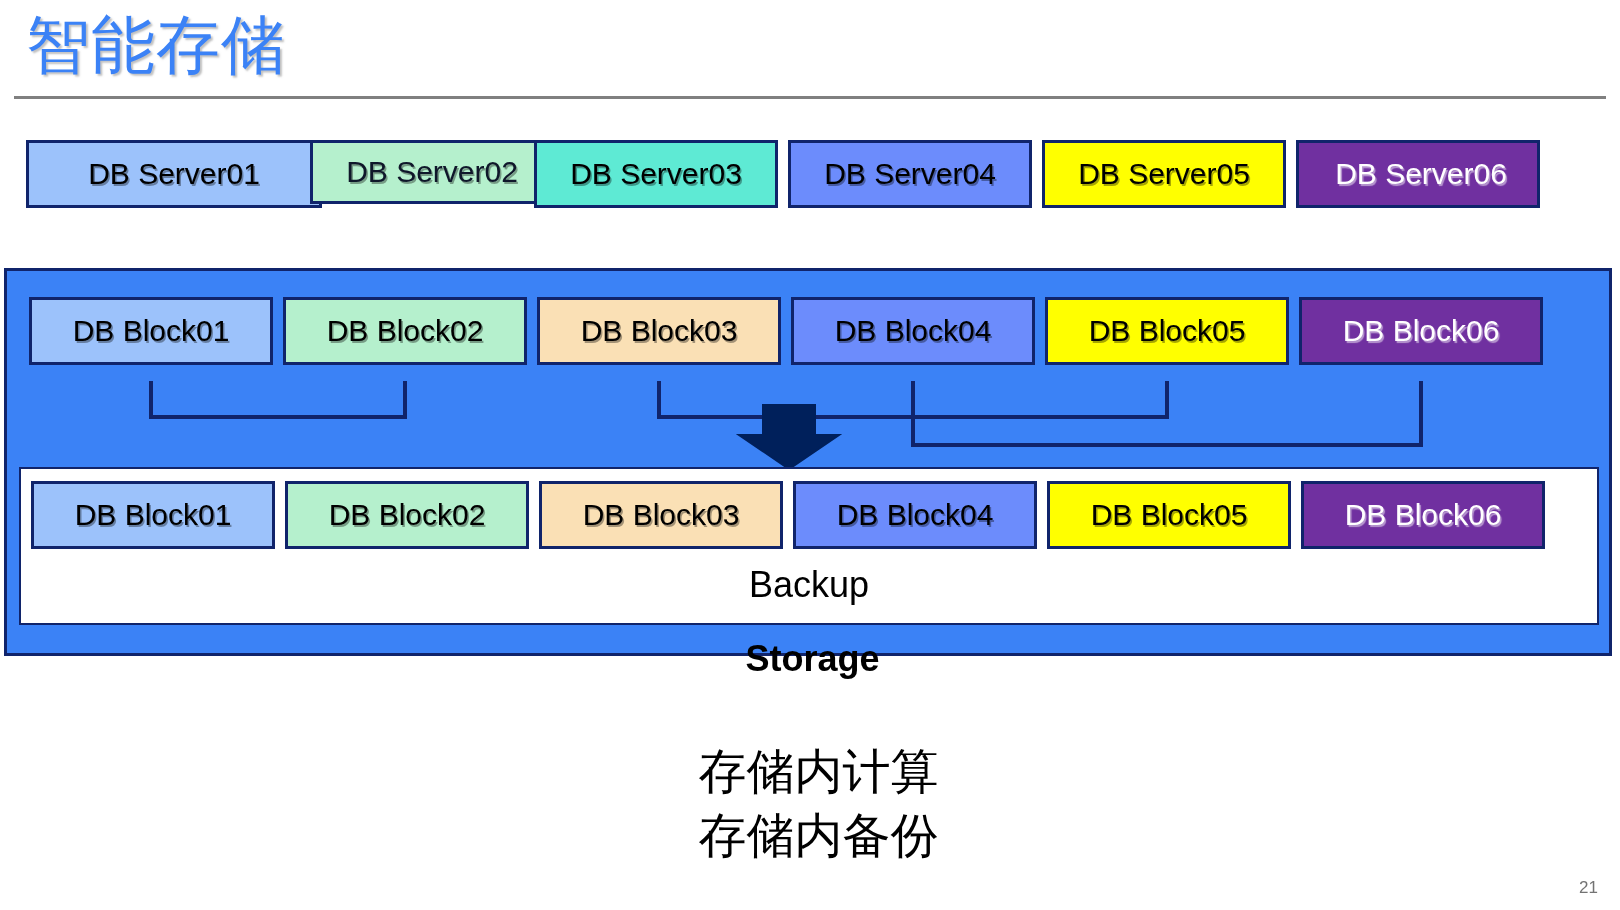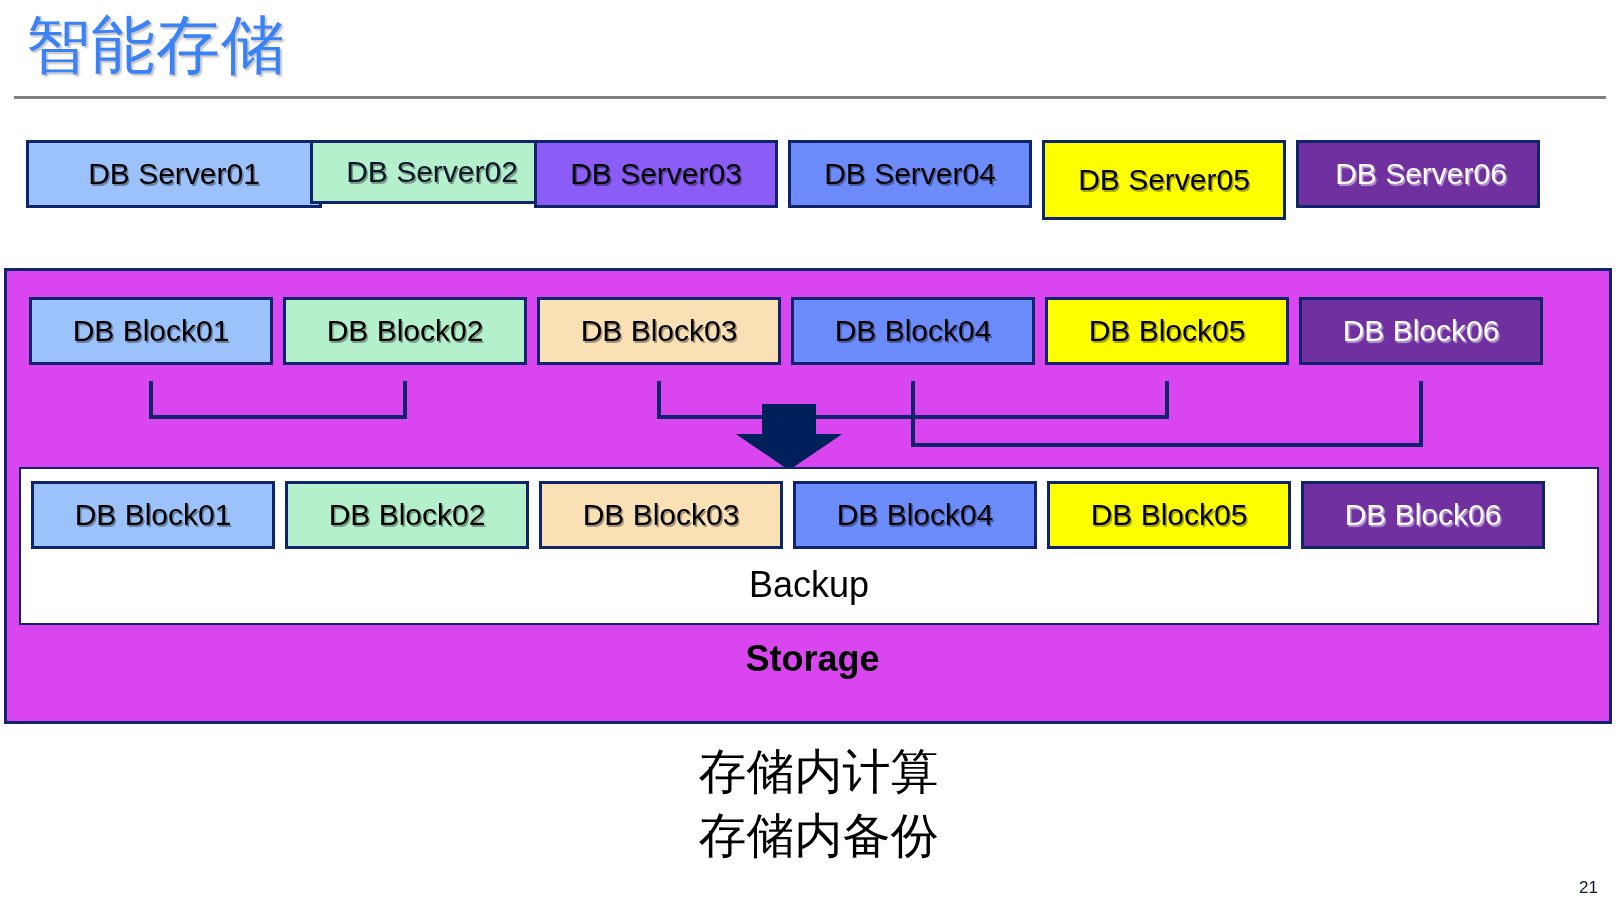--- a/index.html
+++ b/index.html
@@ -59,24 +59,24 @@
     color: #FFFFFF;
     text-shadow: 1.5px 1.5px 1px rgba(255,255,255,0.5);
   }
 
   
   #storage-container {
     position: absolute;
     left: 4px;
     top: 268px;
     width: 1608px;
-    height: 456px;
+    height: 388px;
     box-sizing: border-box;
     border: 3px solid #10246B;
-    background: #d946ef;
+    background: #3b82f6;
   }
 
   
   #backup-container {
     position: absolute;
     left: 12px;
     top: 196px;
     width: 1580px;
     height: 158px;
     box-sizing: border-box;
@@ -130,43 +130,43 @@
     color: #000000;
   }
   #caption div { display: block; padding-left: 17px; }
 
   
   #page-number {
     position: absolute;
     right: 22px;
     bottom: 12px;
     font-size: 17px;
-    color: #0f172a;
+    color: #737373;
   }
 </style>
 </head>
 <body>
 
 <div id="slide-title">智能存储</div>
 <div id="title-rule"></div>
 
 <div id="server-row" style="position: absolute; left: 0px; top: 0px; width: 1620px; height: 910px; pointer-events: none;">
     <div class="node dark-text-shadow" style="left: 26px; top: 140px; width: 296px; height: 68px; background: rgb(156, 194, 251); color: rgb(0, 0, 0);">
       <span>DB Server01</span>
     </div>
     <div class="node dark-text-shadow" style="left: 280px; top: 140px; width: 244px; height: 64px; background: rgb(181, 240, 205); color: #0f172a; margin-left: 30px;">
       <span>DB Server02</span>
     </div>
-    <div class="node dark-text-shadow" style="left: 534px; top: 140px; width: 244px; height: 68px; background: #8b5cf6; color: rgb(0, 0, 0);">
+    <div class="node dark-text-shadow" style="left: 534px; top: 140px; width: 244px; height: 68px; background: #5eead4; color: rgb(0, 0, 0);">
       <span>DB Server03</span>
     </div>
     <div class="node dark-text-shadow" style="left: 788px; top: 140px; width: 244px; height: 68px; background: rgb(108, 140, 252); color: rgb(0, 0, 0);">
       <span>DB Server04</span>
     </div>
-    <div class="node dark-text-shadow" style="left: 1042px; top: 140px; width: 244px; height: 80px; background: rgb(255, 255, 0); color: rgb(0, 0, 0);">
+    <div class="node dark-text-shadow" style="left: 1042px; top: 140px; width: 244px; height: 68px; background: rgb(255, 255, 0); color: rgb(0, 0, 0);">
       <span>DB Server05</span>
     </div>
     <div class="node light" style="left: 1296px; top: 140px; width: 244px; height: 68px; background: rgb(112, 48, 160); color: rgb(255, 255, 255); padding-left: 6px;">
       <span>DB Server06</span>
     </div>
   </div>
 
 <div id="storage-container">
 
   <svg id="connectors" viewBox="0 0 1608 428" preserveAspectRatio="none">

